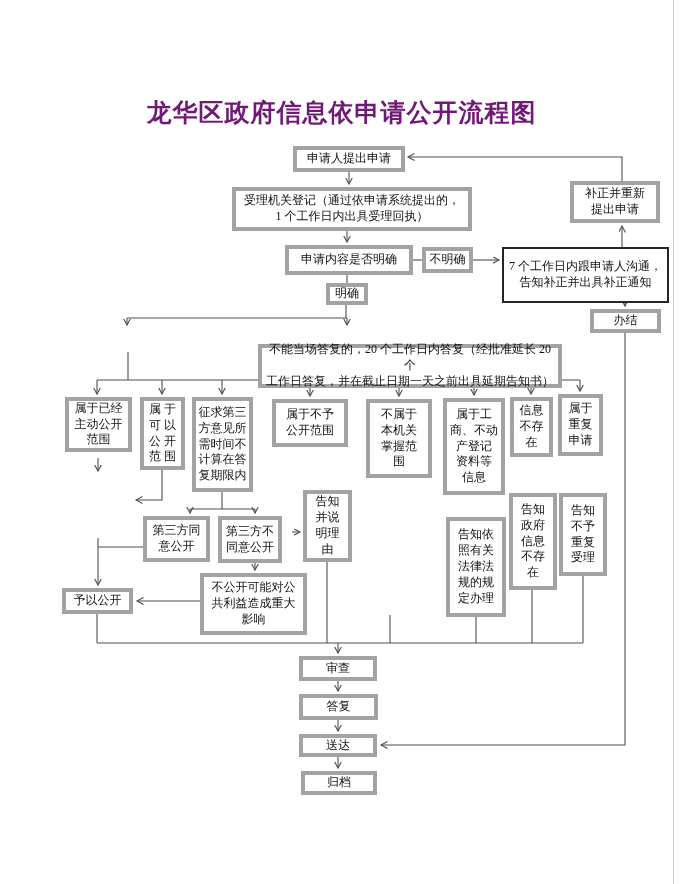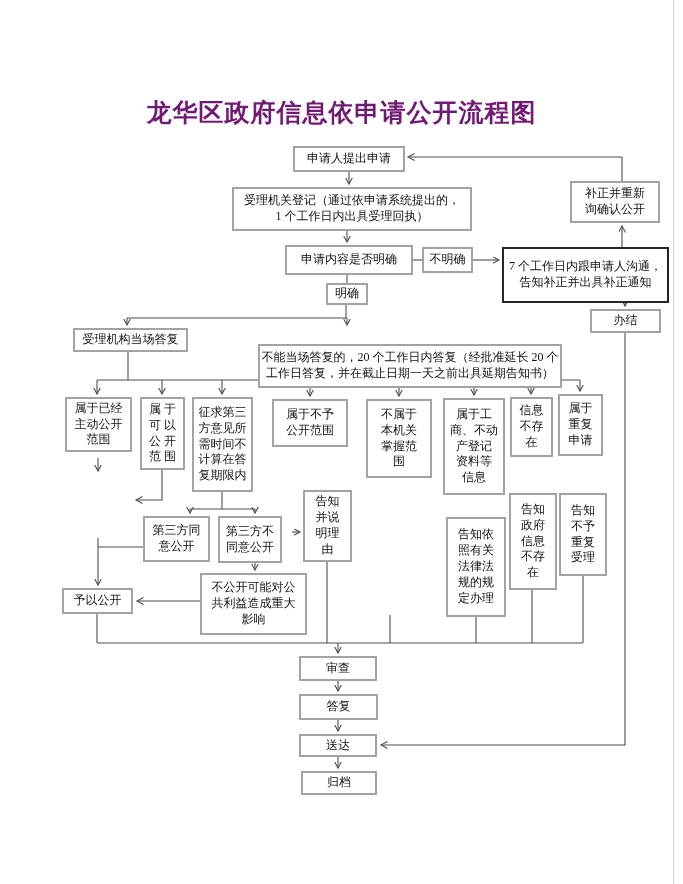--- a/index.html
+++ b/index.html
@@ -5,21 +5,21 @@
   html,body{margin:0;padding:0;background:#ffffff;}
   #page{
     position:relative;width:683px;height:884px;background:#ffffff;overflow:hidden;
     font-family:"Liberation Serif","DejaVu Serif",serif;color:#1a1a1a;
   }
   #title{
     position:absolute;left:0;top:96px;width:683px;text-align:center;
     font-size:25px;font-weight:bold;letter-spacing:1px;color:#701a75;
   }
   .node{
-    position:absolute;box-sizing:border-box;border:2px solid #a3a3a3;background:#fff;
+    position:absolute;box-sizing:border-box;border:4px solid #a3a3a3;background:#fff;
     display:flex;align-items:center;justify-content:center;text-align:center;
     font-size:12px;line-height:1.32;white-space:pre-line;color:#111;
   }
   .node.bold-border{border-width:2px;border-color:#262626;}
   #connectors{position:absolute;left:0;top:0;width:683px;height:884px;pointer-events:none;}
   #connectors path,#connectors line{stroke:#4f4f4f;stroke-width:1.1;fill:none;}
   #page-edge{position:absolute;top:0;right:9px;width:1px;height:884px;background:#cfcfcf;}
 </style>
 </head>
 <body>
@@ -84,24 +84,23 @@
   </svg>
 
   <div class="node" style="left:293px;top:146px;width:112px;height:26px">申请人提出申请</div>
   <div class="node" style="left:232px;top:187px;width:240px;height:44px">受理机关登记（通过依申请系统提出的，
 1 个工作日内出具受理回执）</div>
   <div class="node" style="left:285px;top:245px;width:128px;height:30px">申请内容是否明确</div>
   <div class="node" style="left:422px;top:247px;width:51px;height:26px">不明确</div>
   <div class="node bold-border" style="left:502px;top:247px;width:167px;height:56px">7 个工作日内跟申请人沟通，
 告知补正并出具补正通知</div>
   <div class="node" style="left:570px;top:181px;width:90px;height:42px">补正并重新
-询确认公开</div>
+提出申请</div>
   <div class="node" style="left:590px;top:309px;width:71px;height:24px">办结</div>
   <div class="node" style="left:326px;top:283px;width:42px;height:22px">明确</div>
-  <div class="node" style="left:73px;top:328px;width:115px;height:24px">受理机构当场答复</div>
   <div class="node" style="left:258px;top:344px;width:304px;height:44px">不能当场答复的，20 个工作日内答复（经批准延长 20 个
 工作日答复，并在截止日期一天之前出具延期告知书）</div>
 
   <div class="node" style="left:65px;top:397px;width:67px;height:55px">属于已经
 主动公开
 范围</div>
   <div class="node" style="left:140px;top:397px;width:45px;height:73px">属 于
 可 以
 公 开
 范 围</div>

